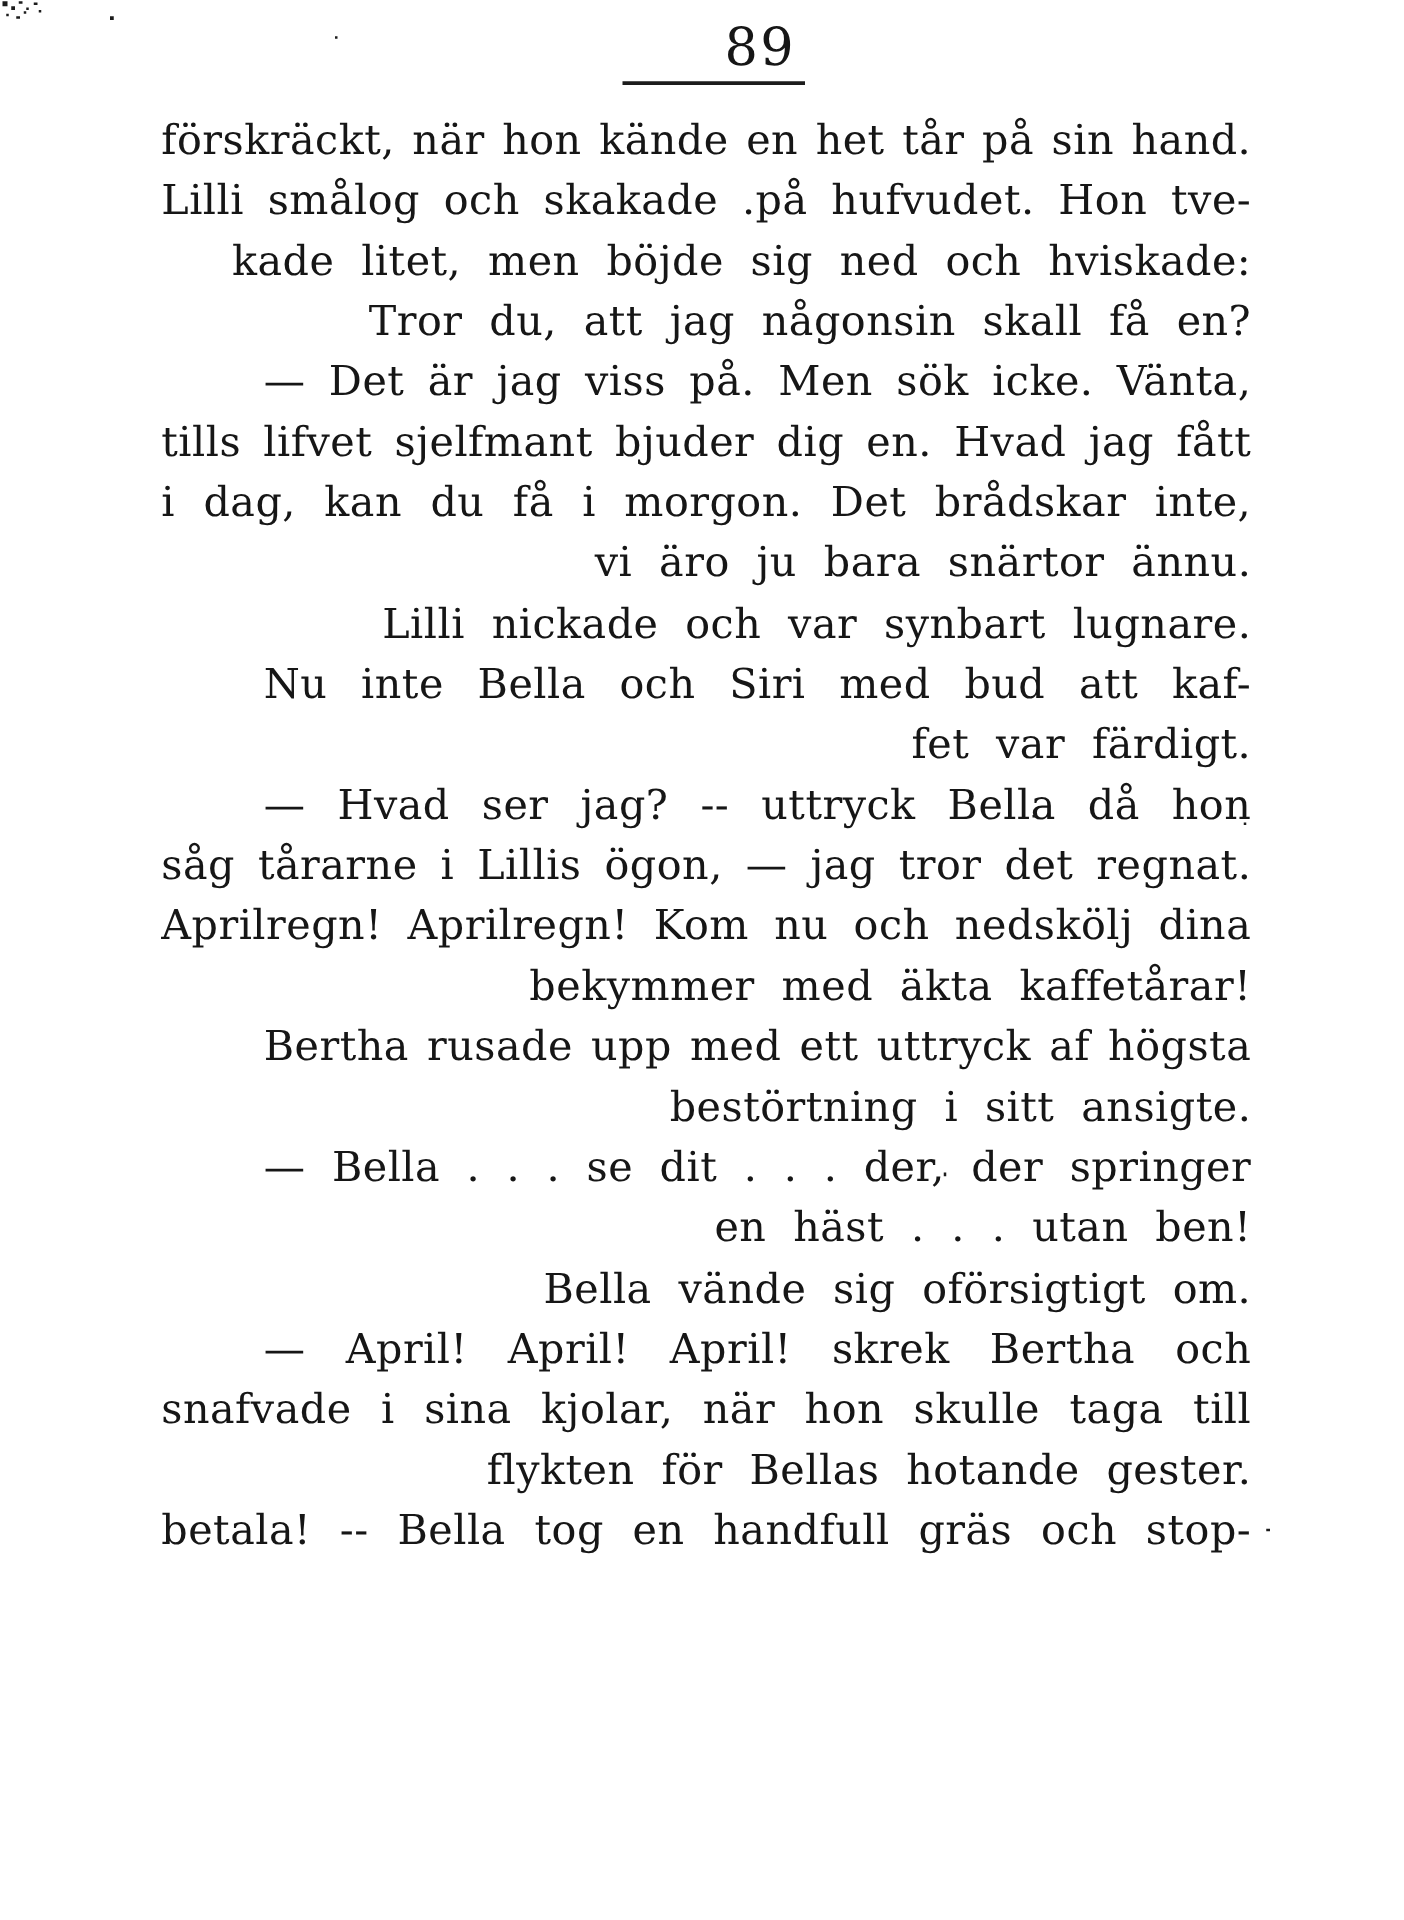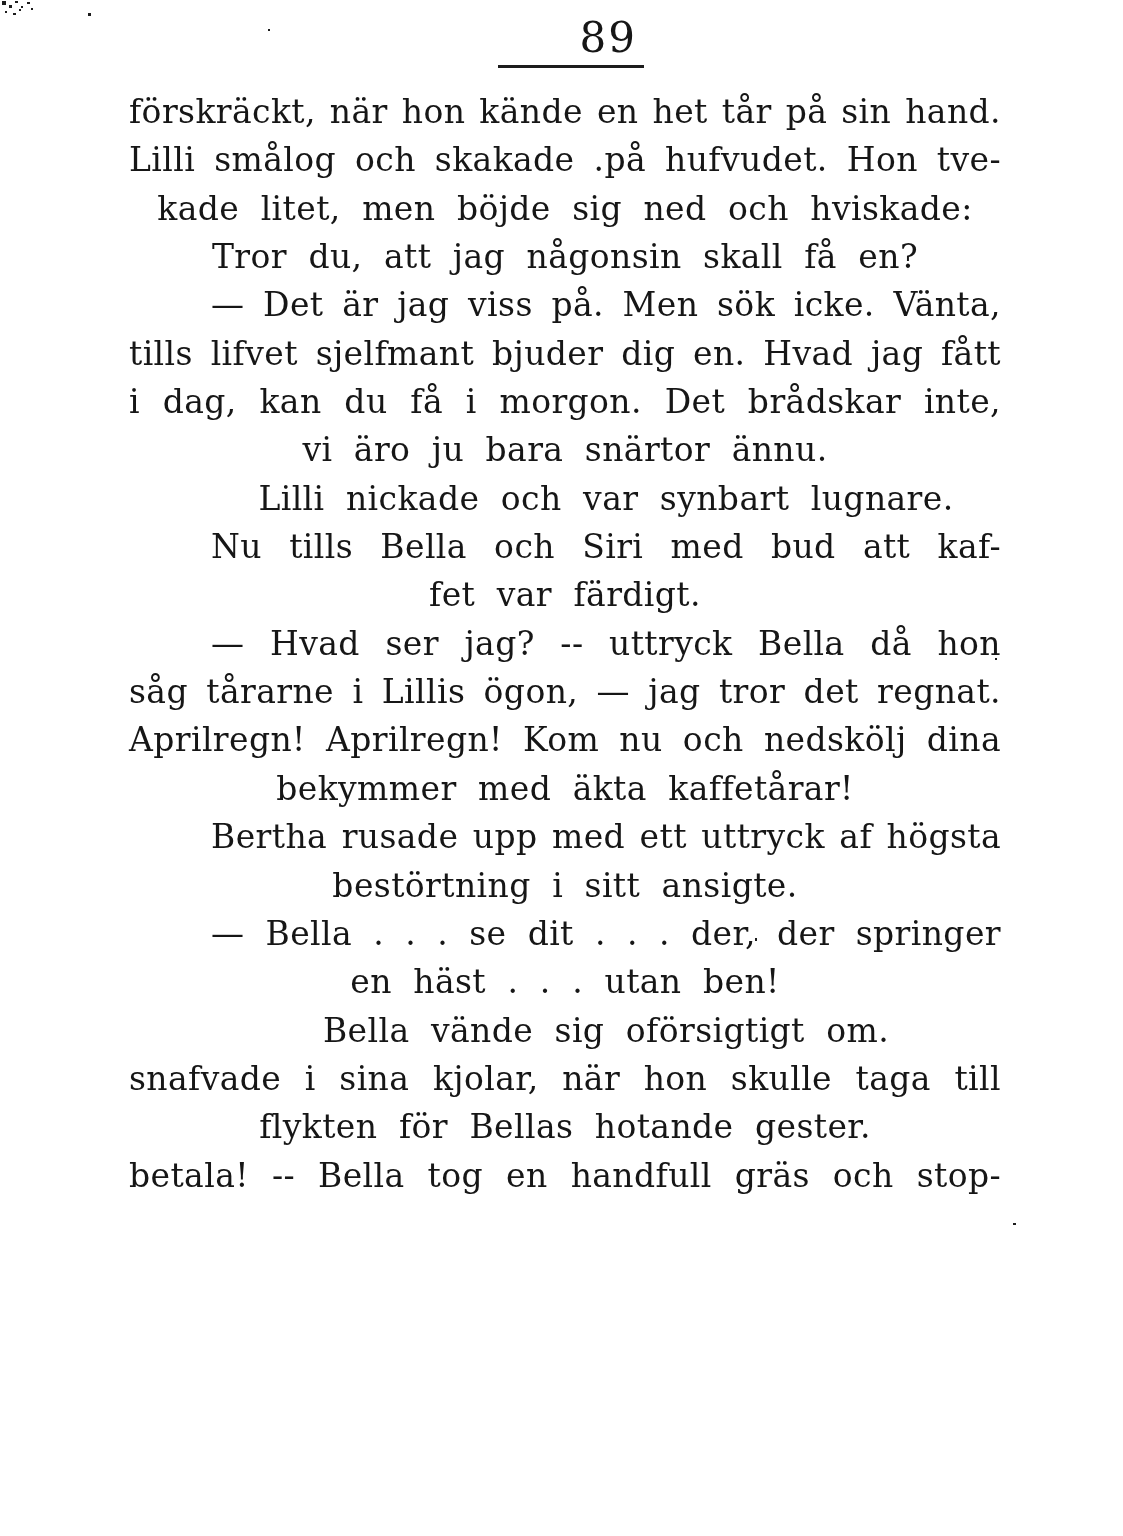--- a/index.html
+++ b/index.html
@@ -42,21 +42,21 @@
     top: 88px;
     left: 129px;
     width: 872px;
   }
   .line {
     height: 48.35px;
     line-height: 48.35px;
     font-size: 33px;
     letter-spacing: 0.4px;
     white-space: normal;
-    text-align: center;
+    text-align: right;
     word-spacing: 0.32em;
   }
   .line.justify {
     text-align: justify;
     text-align-last: justify;
     word-spacing: normal;
   }
   .line.indent {
     padding-left: 82px;
   }
@@ -77,31 +77,32 @@
   <div class="text-block" id="text-block">
       <div class="line justify">förskräckt, när hon kände en het tår på sin hand.</div>
       <div class="line justify">Lilli smålog och skakade .på hufvudet. Hon tve-</div>
       <div class="line">kade litet, men böjde sig ned och hviskade:</div>
       <div class="line">Tror du, att jag någonsin skall få en?</div>
       <div class="line justify indent">— Det är jag viss på. Men sök icke. Vänta,</div>
       <div class="line justify">tills lifvet sjelfmant bjuder dig en. Hvad jag fått</div>
       <div class="line justify">i dag, kan du få i morgon. Det brådskar inte,</div>
       <div class="line">vi äro ju bara snärtor ännu.</div>
       <div class="line indent">Lilli nickade och var synbart lugnare.</div>
-      <div class="line justify indent">Nu tills Bella och Siri med bud att kaf-</div>
+      <div class="line justify indent">Nu inte Bella och Siri med bud att kaf-</div>
       <div class="line">fet var färdigt.</div>
       <div class="line justify indent">— Hvad ser jag? -- uttryck Bella då hon</div>
       <div class="line justify">såg tårarne i Lillis ögon, — jag tror det regnat.</div>
       <div class="line justify">Aprilregn! Aprilregn! Kom nu och nedskölj dina</div>
       <div class="line">bekymmer med äkta kaffetårar!</div>
       <div class="line justify indent">Bertha rusade upp med ett uttryck af högsta</div>
       <div class="line">bestörtning i sitt ansigte.</div>
       <div class="line justify indent">— Bella . . . se dit . . . der, der springer</div>
       <div class="line">en häst . . . utan ben!</div>
       <div class="line indent">Bella vände sig oförsigtigt om.</div>
+      <div class="line justify indent">— April! April! April! skrek Bertha och</div>
       <div class="line justify">snafvade i sina kjolar, när hon skulle taga till</div>
       <div class="line">flykten för Bellas hotande gester.</div>
       <div class="line justify">betala! -- Bella tog en handfull gräs och stop-</div>
     </div>
 
   <div id="speckles">
       <div class="speck" style="left: 2px; top: 1px; width: 4px; height: 4px;"></div>
       <div class="speck" style="left: 9px; top: 5px; width: 3px; height: 3px;"></div>
       <div class="speck" style="left: 15px; top: 1px; width: 3px; height: 2px;"></div>
       <div class="speck" style="left: 21px; top: 6px; width: 2px; height: 2px;"></div>

